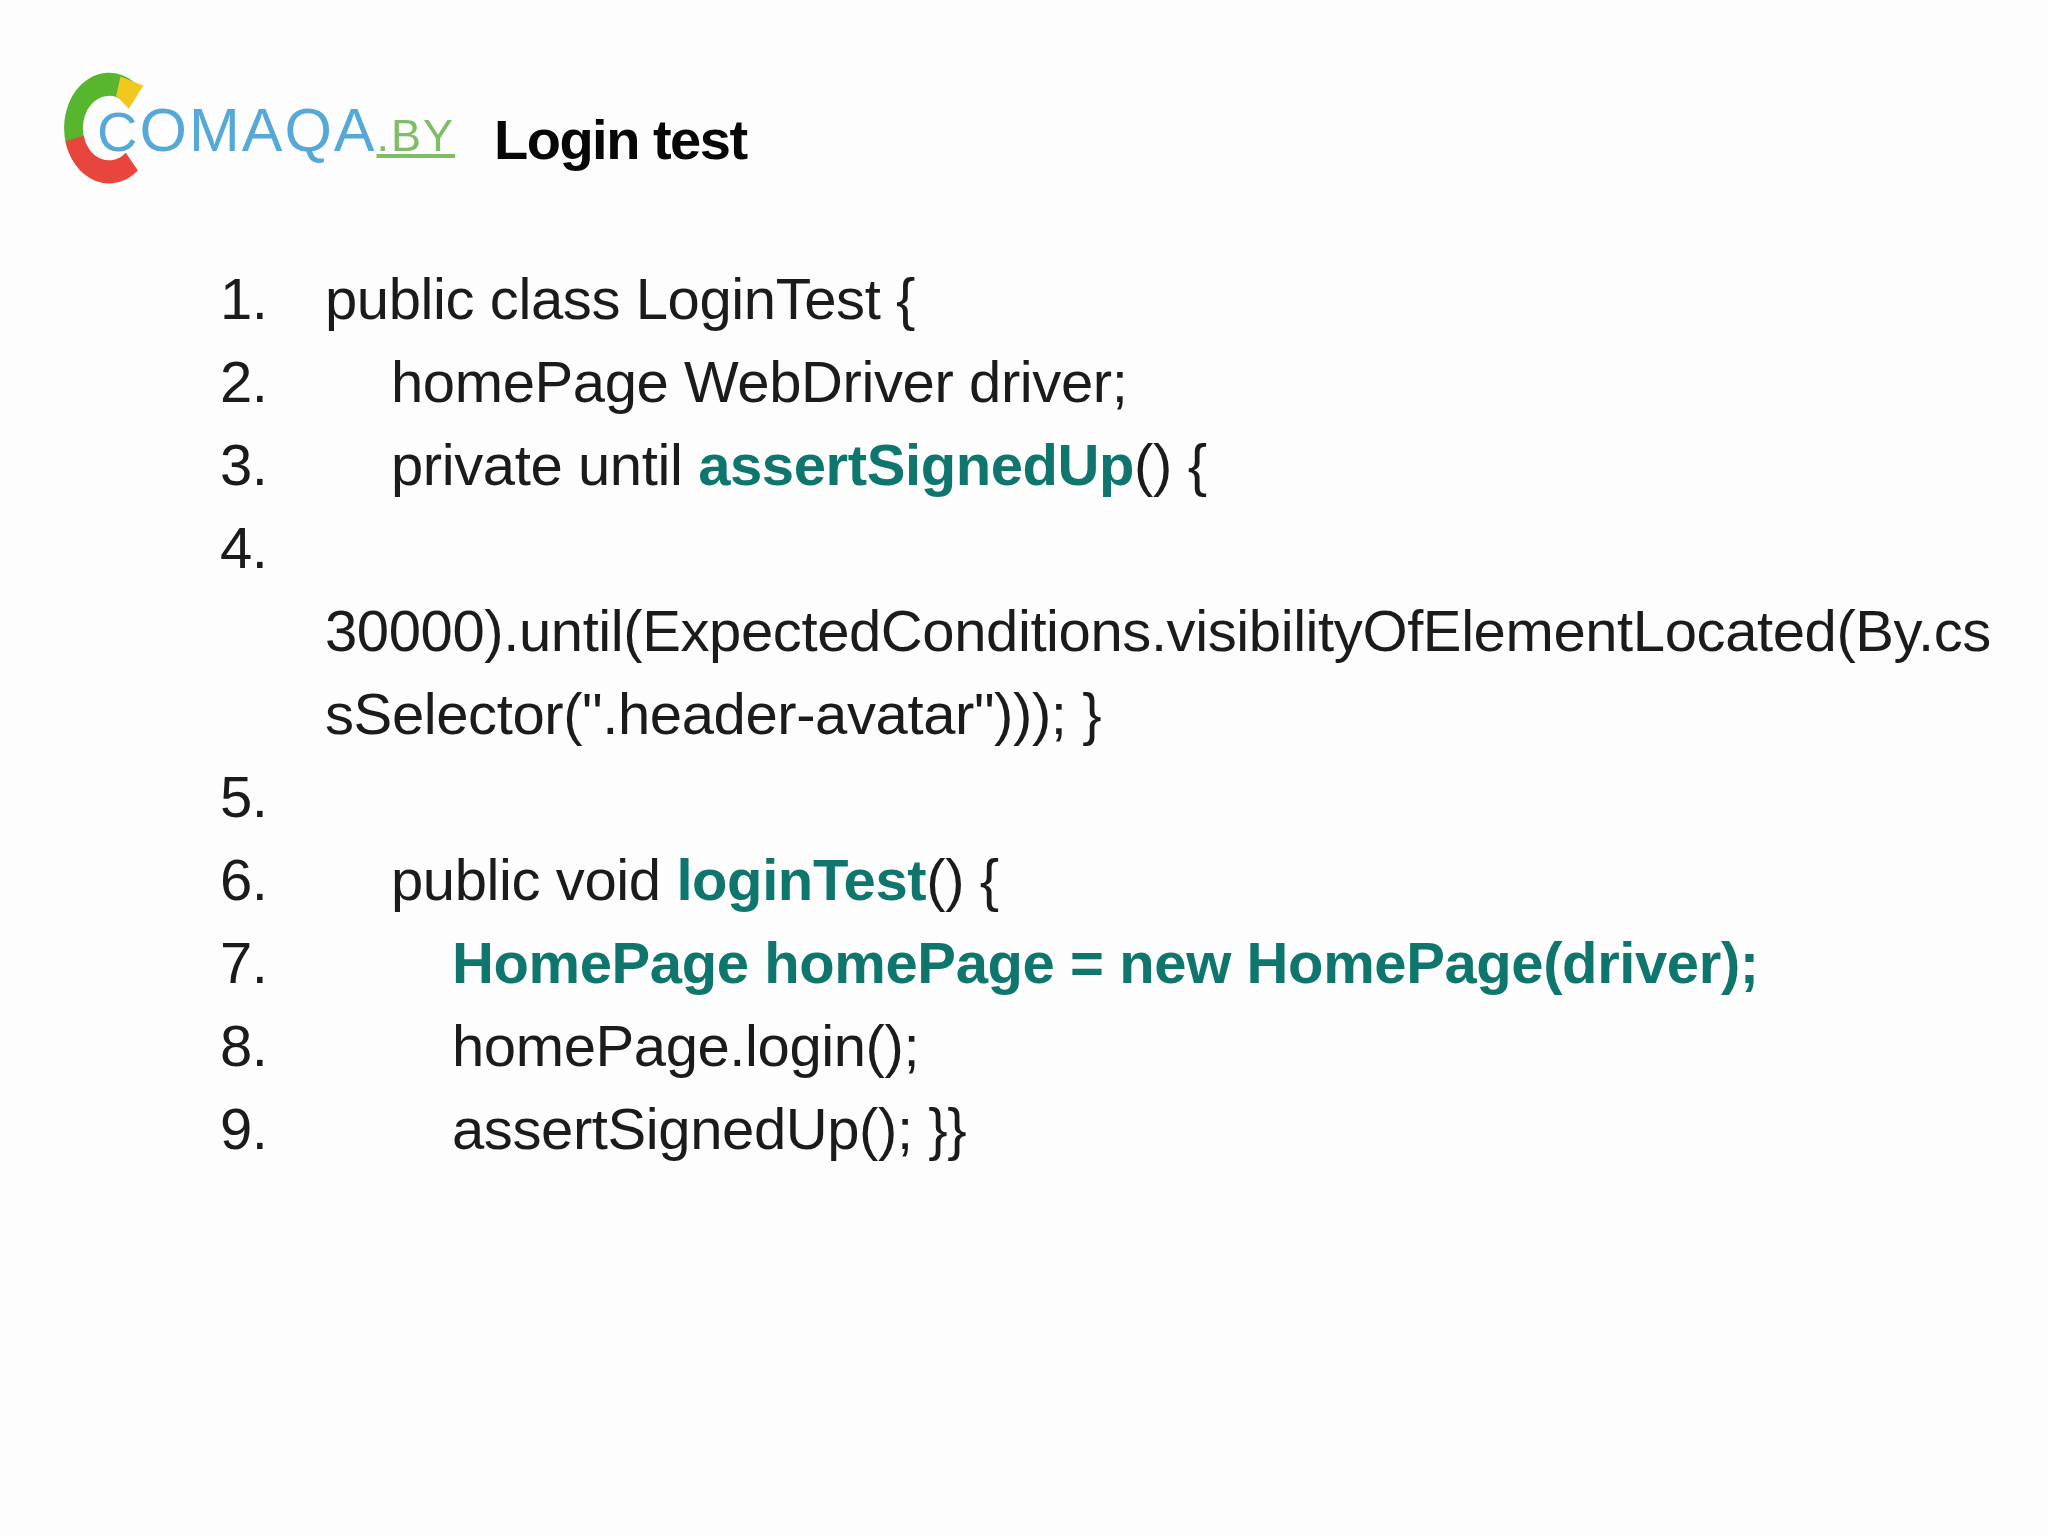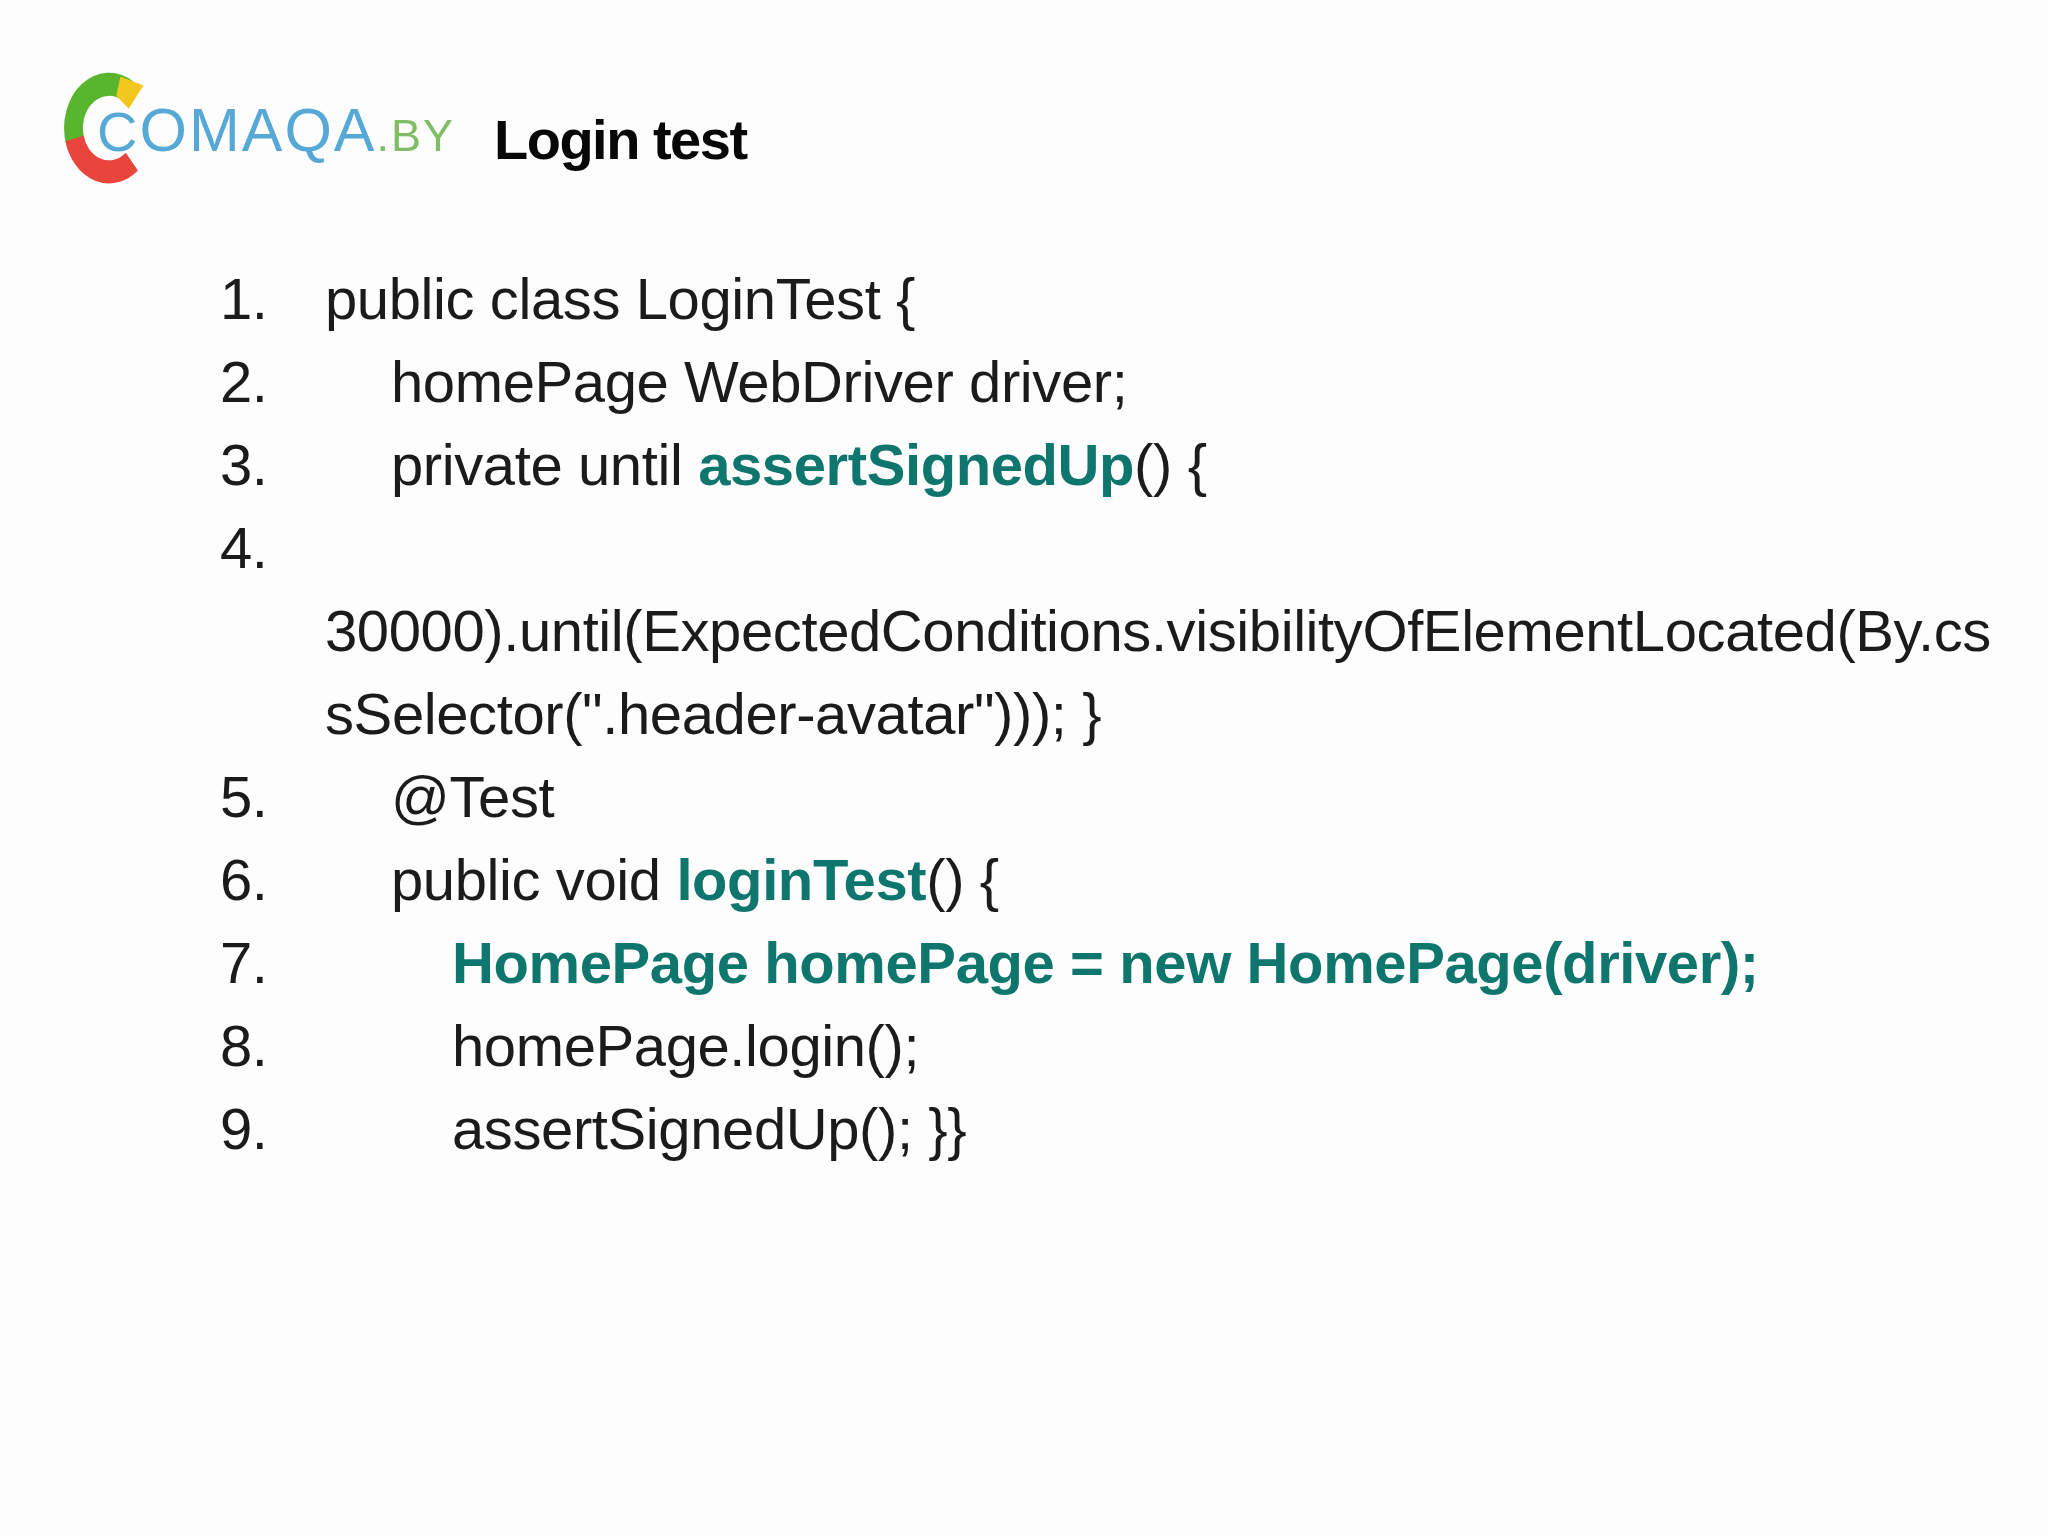--- a/index.html
+++ b/index.html
@@ -9,21 +9,21 @@
   }
   
   .logo{position:absolute;left:63px;top:70px;width:320px;height:120px;}
   .logo svg{position:absolute;left:0;top:0;}
   .wordmark{
     position:absolute;left:34px;top:30px;white-space:nowrap;line-height:1;
     letter-spacing:2px;font-weight:400;
   }
   .wm-big{font-size:56px;color:#56a9d6;}
   .wm-rest{font-size:61px;color:#56a9d6;}
-  .wm-by{font-size:45px;color:#7fbd66;}
+  .wm-by{font-size:45px;color:#7fbd66;text-decoration:underline;}
   
   .title{
     position:absolute;left:494px;top:112px;font-size:56px;font-weight:700;
     letter-spacing:-1.5px;color:#070707;white-space:nowrap;line-height:1;
   }
   
   .code{position:absolute;left:0;top:257px;width:2048px;}
   .crow{
     display:flex;align-items:baseline;height:83px;line-height:83px;
     padding-left:220px;font-size:58px;letter-spacing:-0.4px;color:#1b1b1b;
@@ -80,21 +80,20 @@
       <span class="ct i1"><span>30000).until(ExpectedConditions.visibilityOfElementLocated(By.cs</span><b></b><span></span></span>
     </div>
 
     <div class="crow">
       <span class="num"></span>
       <span class="ct i1"><span>sSelector(".header-avatar"))); }</span><b></b><span></span></span>
     </div>
 
     <div class="crow">
       <span class="num">5.</span>
-      <span class="ct i2"><span>@Test</span><b></b><span></span></span>
     </div>
 
     <div class="crow">
       <span class="num">6.</span>
       <span class="ct i2"><span>public void </span><b>loginTest</b><span>() {</span></span>
     </div>
 
     <div class="crow">
       <span class="num">7.</span>
       <span class="ct i3"><span></span><b>HomePage homePage = new HomePage(driver);</b><span></span></span>

